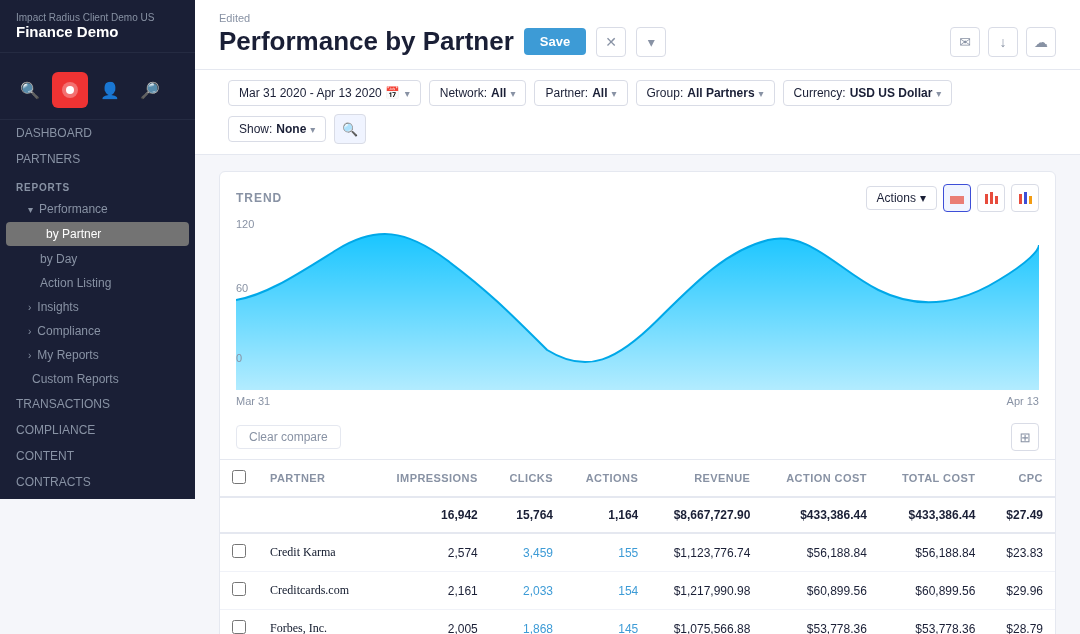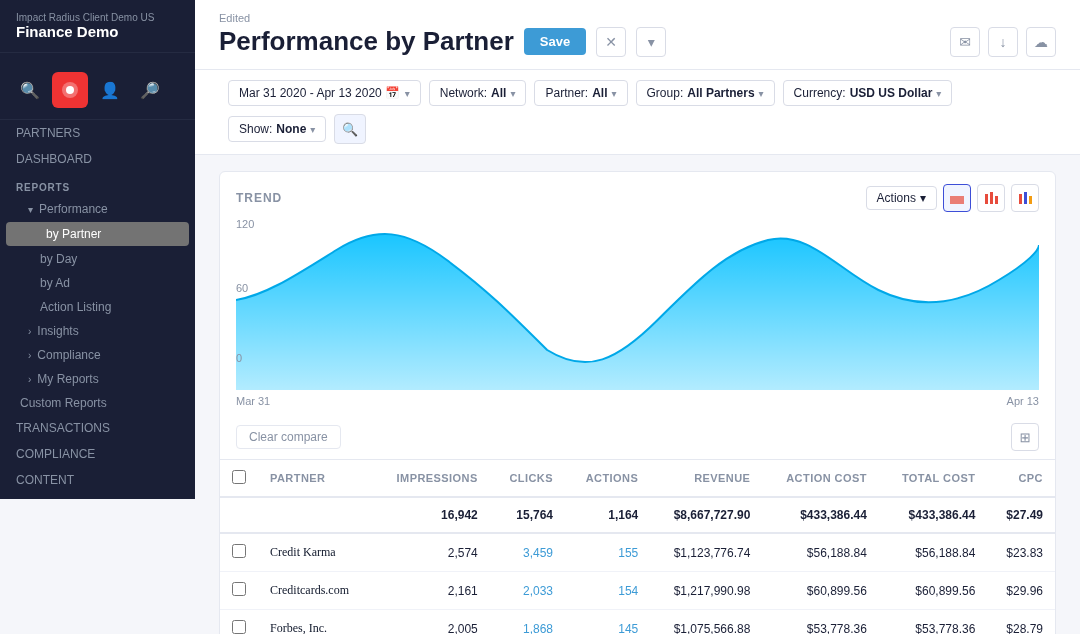--- a/index.html
+++ b/index.html
@@ -128,57 +128,54 @@
         <svg width="18" height="18" viewBox="0 0 18 18" fill="none">
             <circle cx="9" cy="9" r="8" fill="#fff" opacity="0.3"></circle>
             <circle cx="9" cy="9" r="4" fill="#fff"></circle>
           </svg>
       </div>
       <div class="sidebar-icon-btn">👤</div>
       <div class="sidebar-icon-btn">🔎</div>
     </div>
 
     <div class="sidebar-item">
+      <span>DASHBOARD</span>
+    </div>
+    <div class="sidebar-item">
       <span>PARTNERS</span>
-    </div>
-    <div class="sidebar-item">
-      <span>DASHBOARD</span>
     </div>
 
     <div class="sidebar-section-title">REPORTS</div>
 
     <div class="sidebar-sub-item">
       <span class="sidebar-collapse-icon">▾</span>
       <span>Performance</span>
     </div>
     <div class="sidebar-sub-sub-item sidebar-sub-item active" style="padding-left:40px; border-radius:4px; background:#737373; color:#fff; margin: 1px 6px;">
       <span>by Partner</span>
     </div>
     <div class="sidebar-sub-sub-item">
       <span>by Day</span>
     </div>
     <div class="sidebar-sub-sub-item">
-      <span>by Ad</span>
-    </div>
-    <div class="sidebar-sub-sub-item">
       <span>Action Listing</span>
     </div>
     <div class="sidebar-sub-item">
       <span class="sidebar-collapse-icon">›</span>
       <span>Insights</span>
     </div>
     <div class="sidebar-sub-item">
       <span class="sidebar-collapse-icon">›</span>
       <span>Compliance</span>
     </div>
     <div class="sidebar-sub-item">
       <span class="sidebar-collapse-icon">›</span>
       <span>My Reports</span>
     </div>
-    <div class="sidebar-sub-sub-item" style="padding-left:20px;">
+    <div class="sidebar-sub-sub-item" style="padding-left:20px;margin-left:12px;">
       <span>Custom Reports</span>
     </div>
 
     <div class="sidebar-item">
       <span>TRANSACTIONS</span>
     </div>
     <div class="sidebar-item">
       <span>COMPLIANCE</span>
     </div>
     <div class="sidebar-item">

